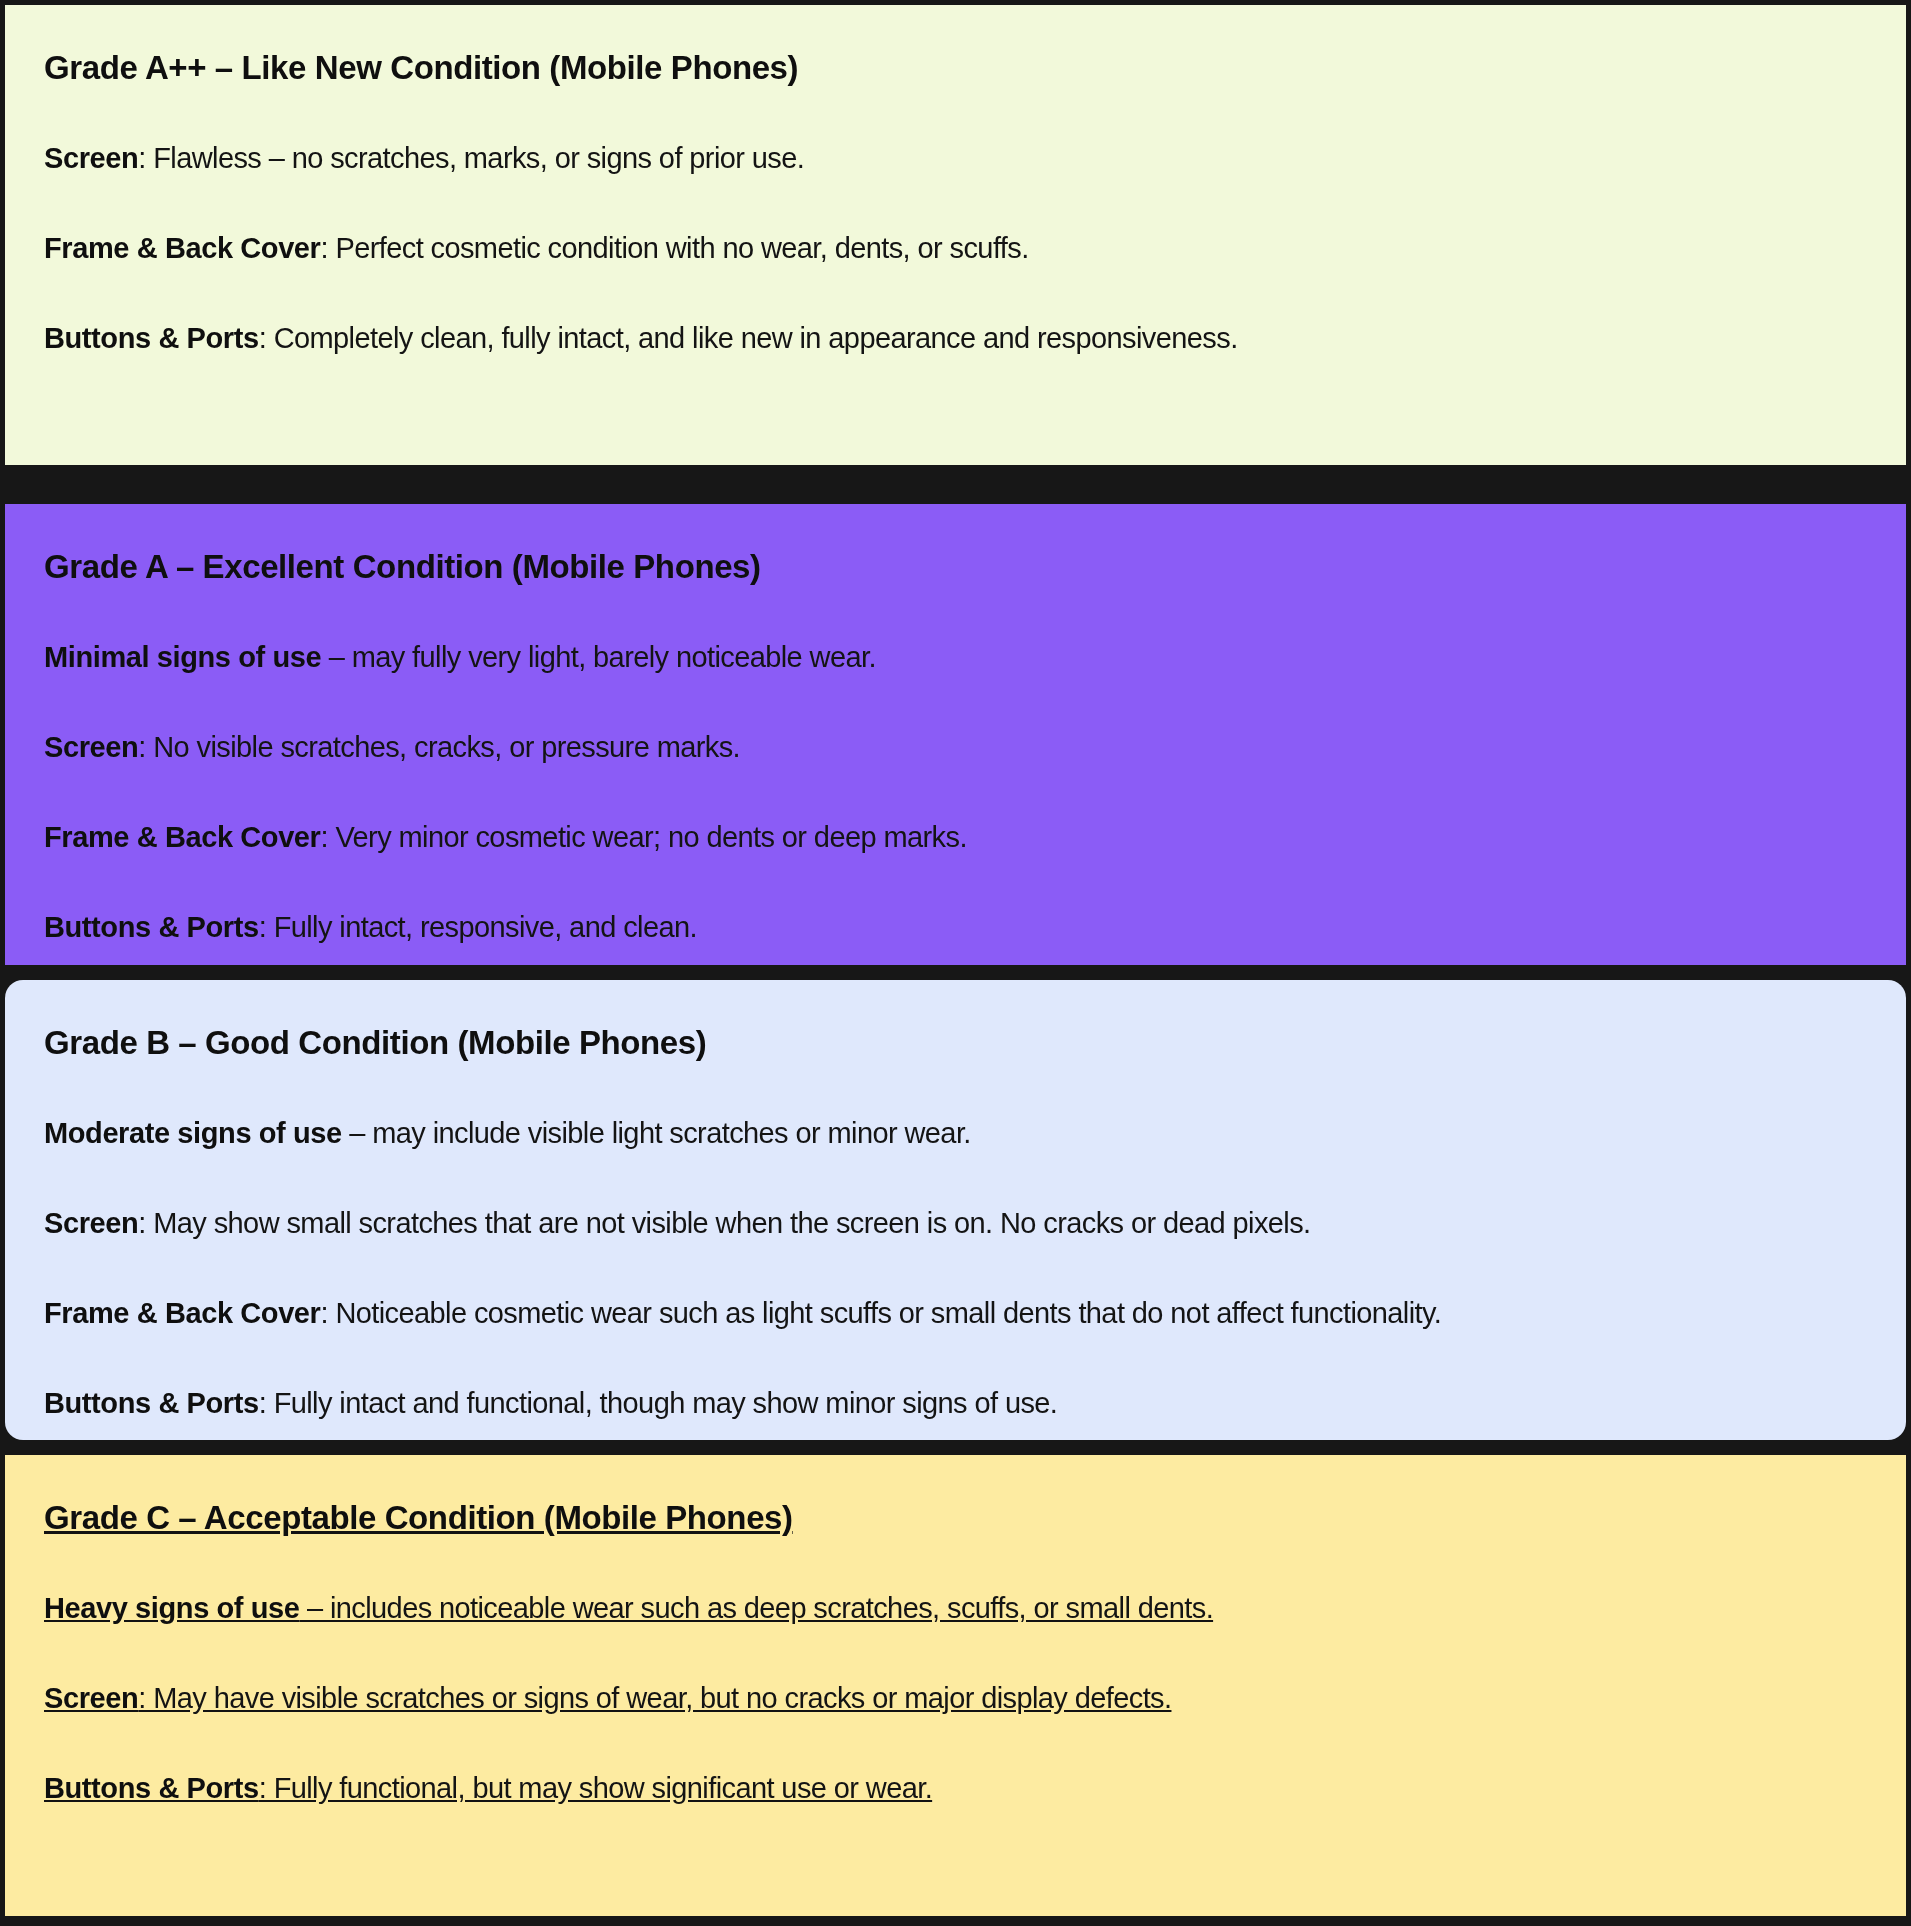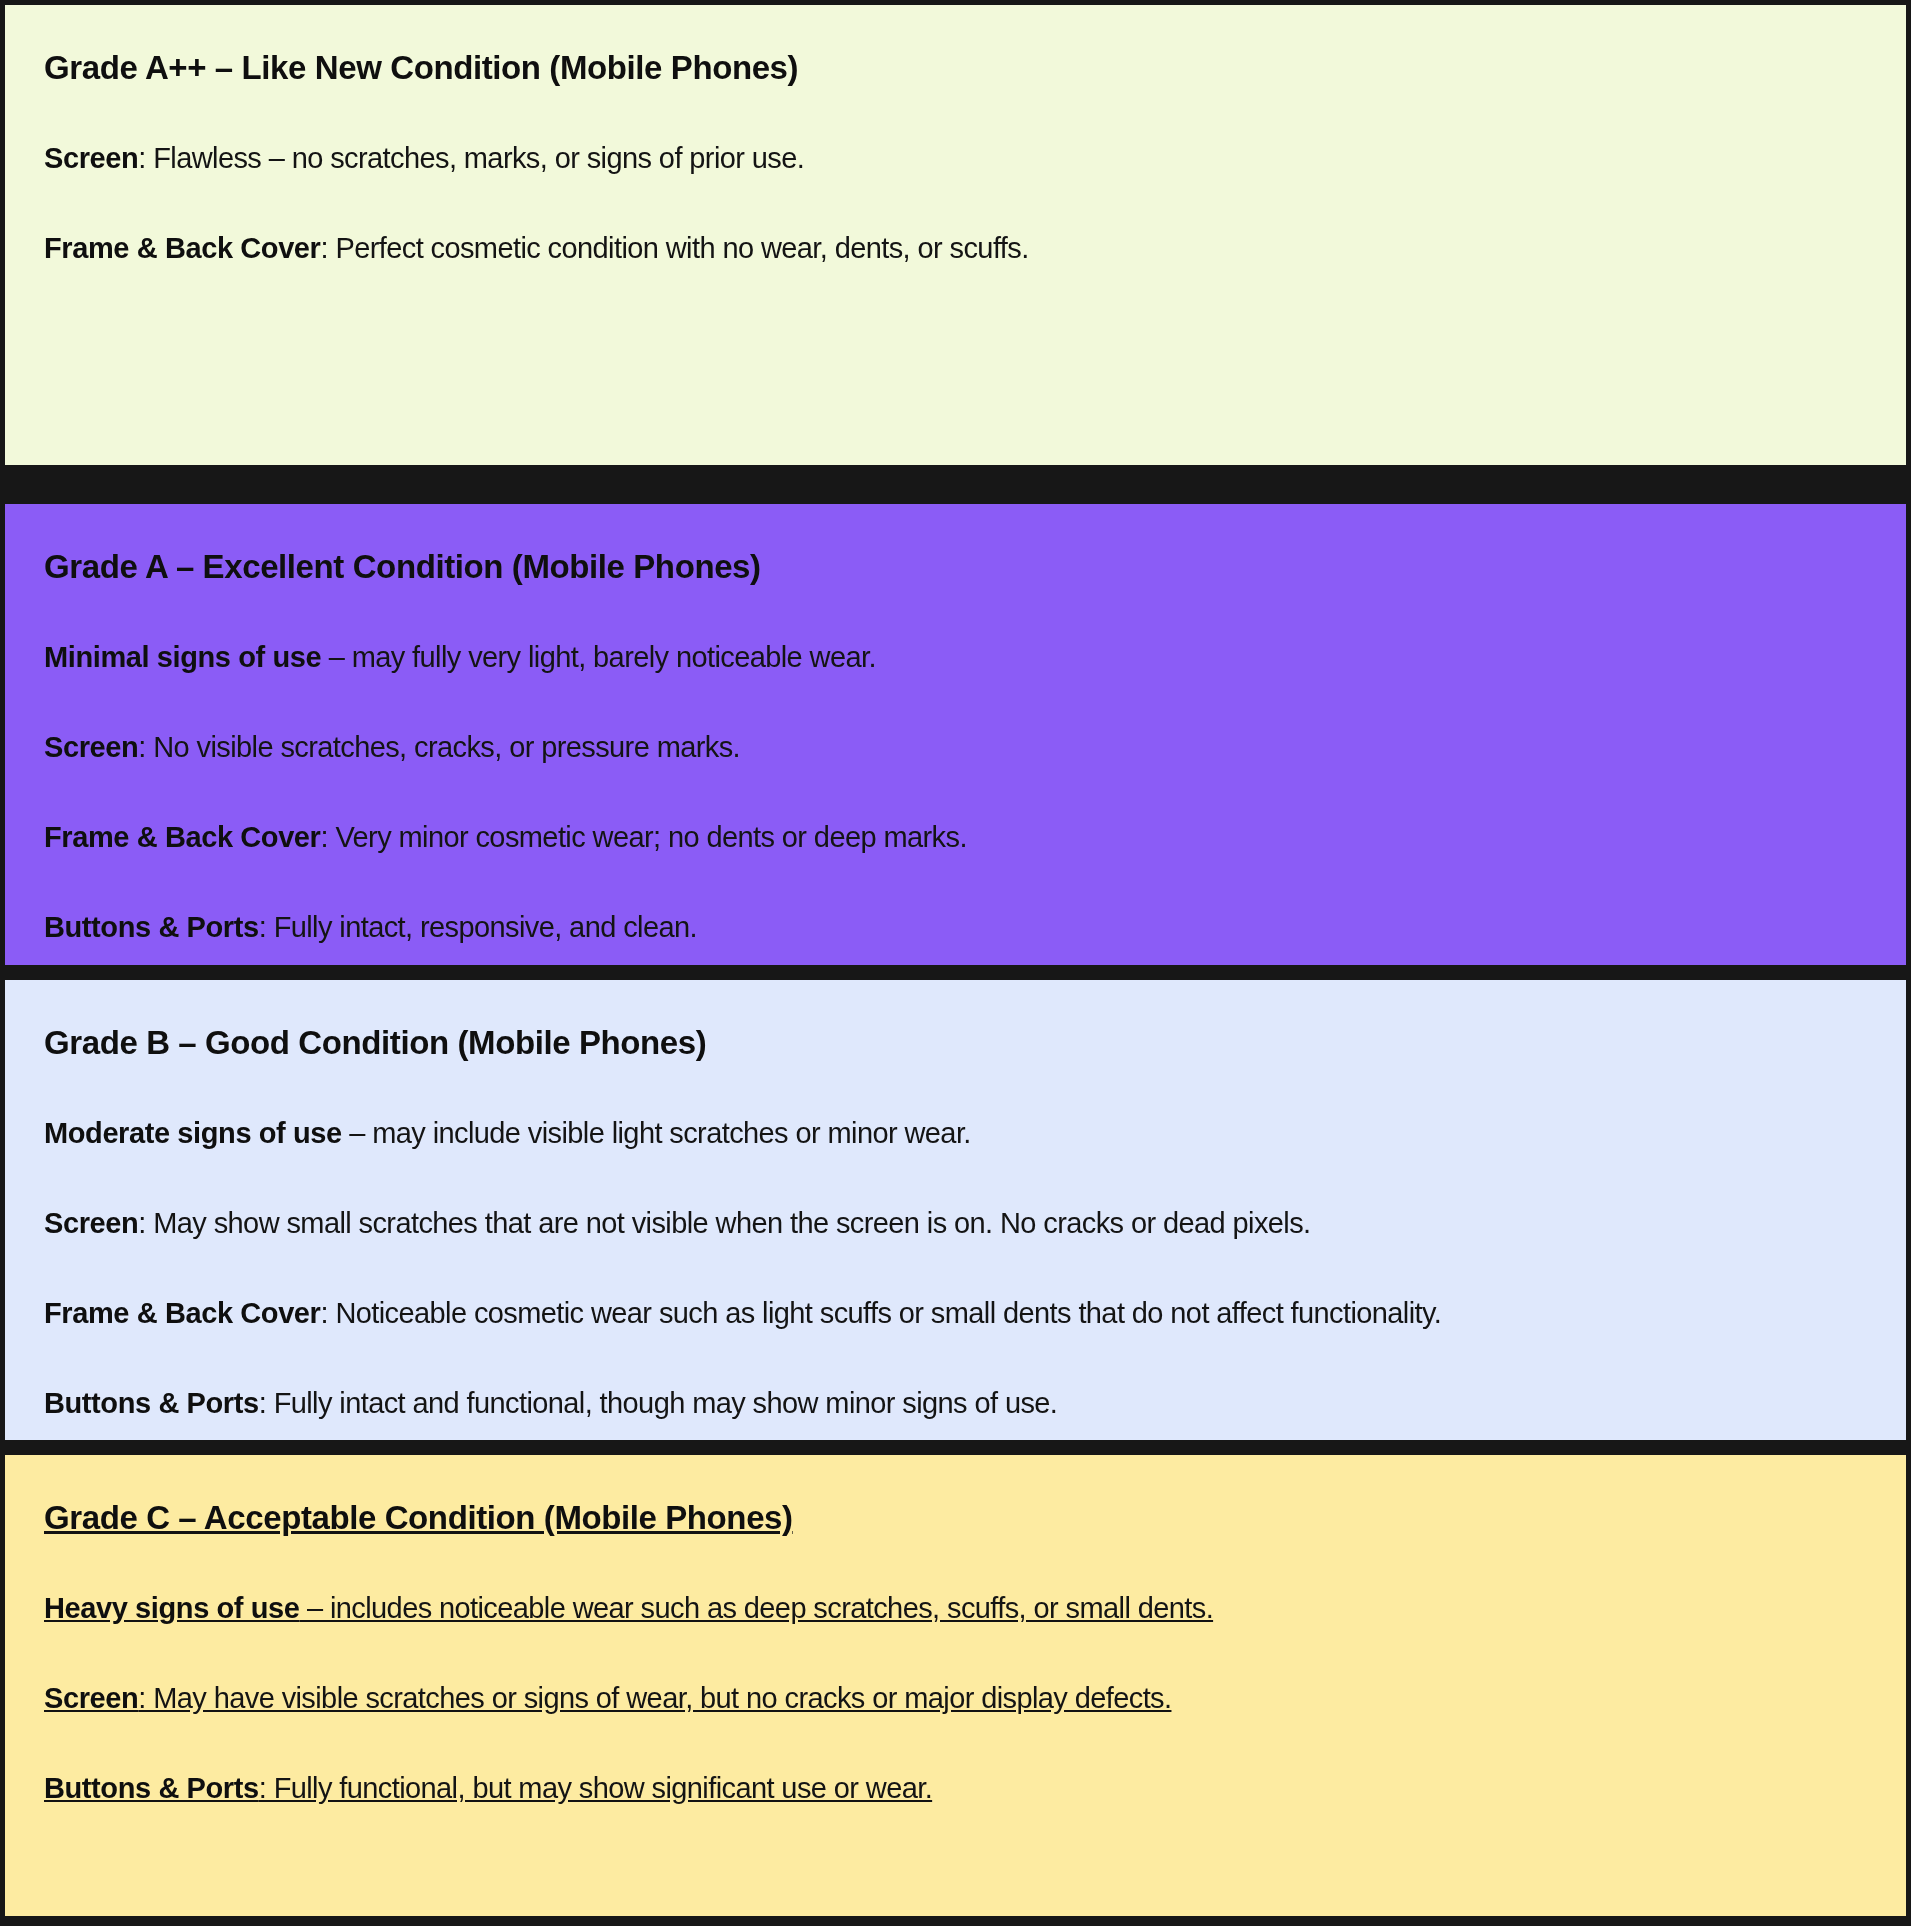--- a/index.html
+++ b/index.html
@@ -59,41 +59,42 @@
 
 <div class="page">
   <div class="section" style="background: rgb(242, 249, 218);">
     <h2>Grade A++ – Like New Condition (Mobile Phones)</h2>
 
 
   <p><span class="lead">Screen</span><span class="rest">: Flawless – no scratches, marks, or signs of prior use.</span></p>
 
   <p><span class="lead">Frame &amp; Back Cover</span><span class="rest">: Perfect cosmetic condition with no wear, dents, or scuffs.</span></p>
 
+  <p><span class="lead">Buttons &amp; Ports</span><span class="rest">: Completely clean, fully intact, and like new in appearance and responsiveness.</span></p>
 
   <p></p>
 
 </div>
 
   <div class="section" style="background: #8b5cf6; margin-top: 24px;">
     <h2>Grade A – Excellent Condition (Mobile Phones)</h2>
 
   <p><span class="lead">Minimal signs of use</span><span class="rest"> – may fully very light, barely noticeable wear.</span></p>
 
   <p><span class="lead">Screen</span><span class="rest">: No visible scratches, cracks, or pressure marks.</span></p>
 
   <p><span class="lead">Frame &amp; Back Cover</span><span class="rest">: Very minor cosmetic wear; no dents or deep marks.</span></p>
 
   <p><span class="lead">Buttons &amp; Ports</span><span class="rest">: Fully intact, responsive, and clean.</span></p>
 
   <p></p>
 
 </div>
 
-  <div class="section" style="background: rgb(223, 232, 252);">
+  <div class="section" style="background: rgb(223, 232, 252); border-radius: 18px;">
     <h2>Grade B – Good Condition (Mobile Phones)</h2>
 
   <p><span class="lead">Moderate signs of use</span><span class="rest"> – may include visible light scratches or minor wear.</span></p>
 
   <p><span class="lead">Screen</span><span class="rest">: May show small scratches that are not visible when the screen is on. No cracks or dead pixels.</span></p>
 
   <p><span class="lead">Frame &amp; Back Cover</span><span class="rest">: Noticeable cosmetic wear such as light scuffs or small dents that do not affect functionality.</span></p>
 
   <p><span class="lead">Buttons &amp; Ports</span><span class="rest">: Fully intact and functional, though may show minor signs of use.</span></p>
 

